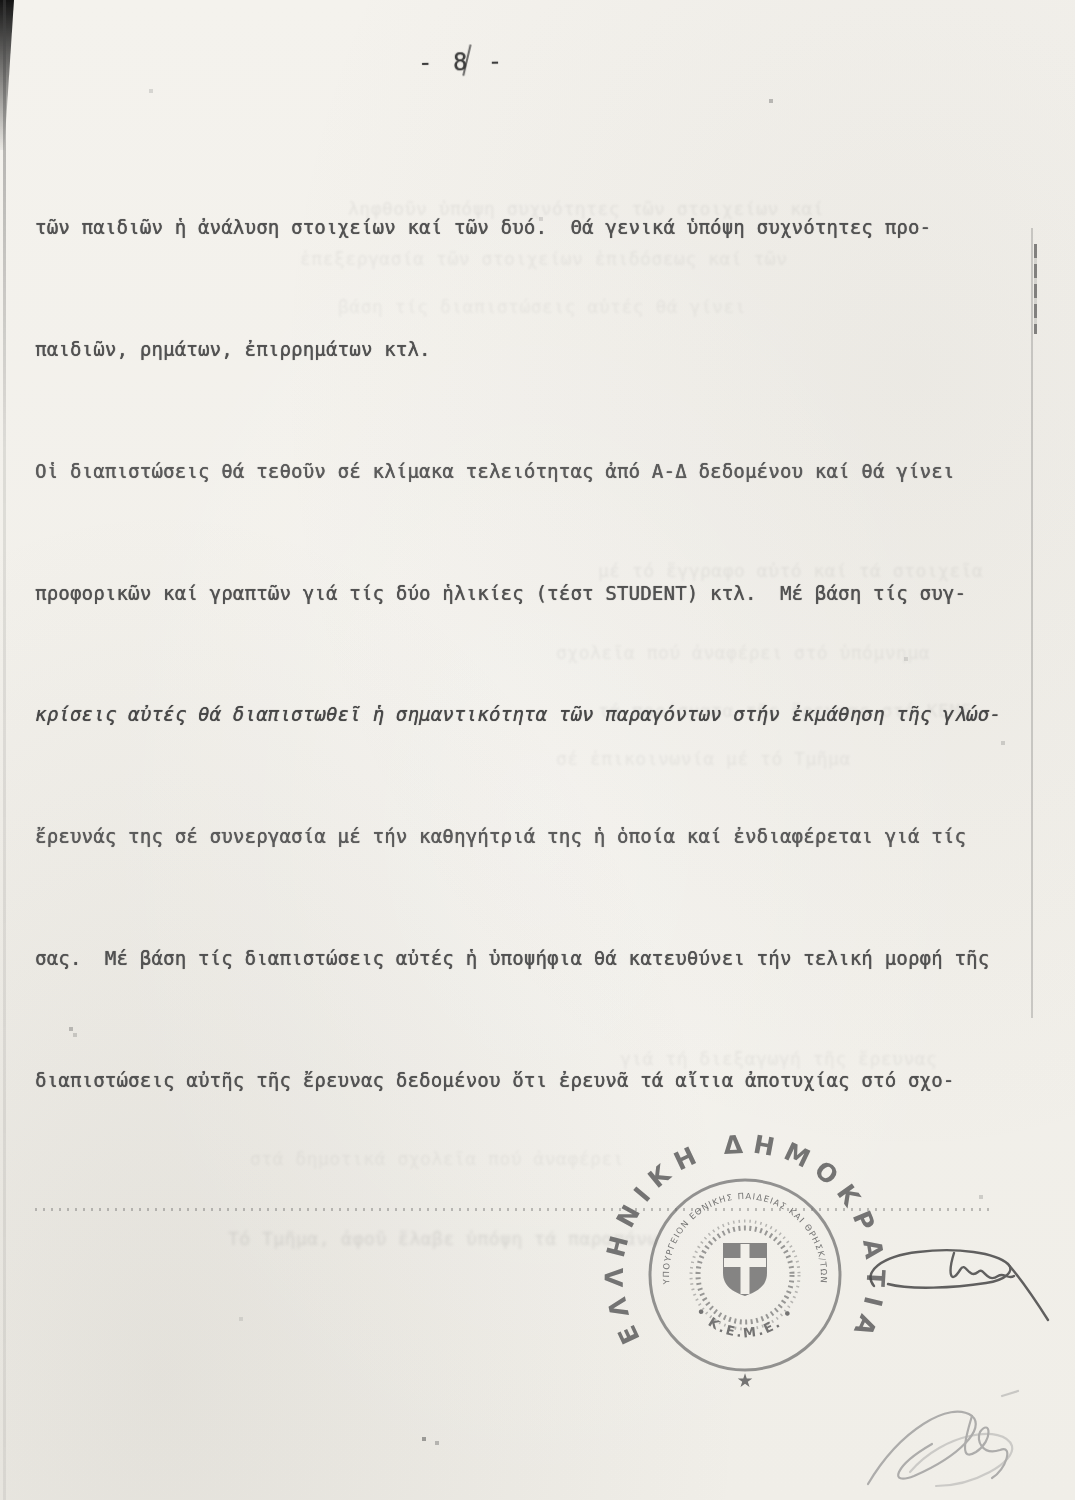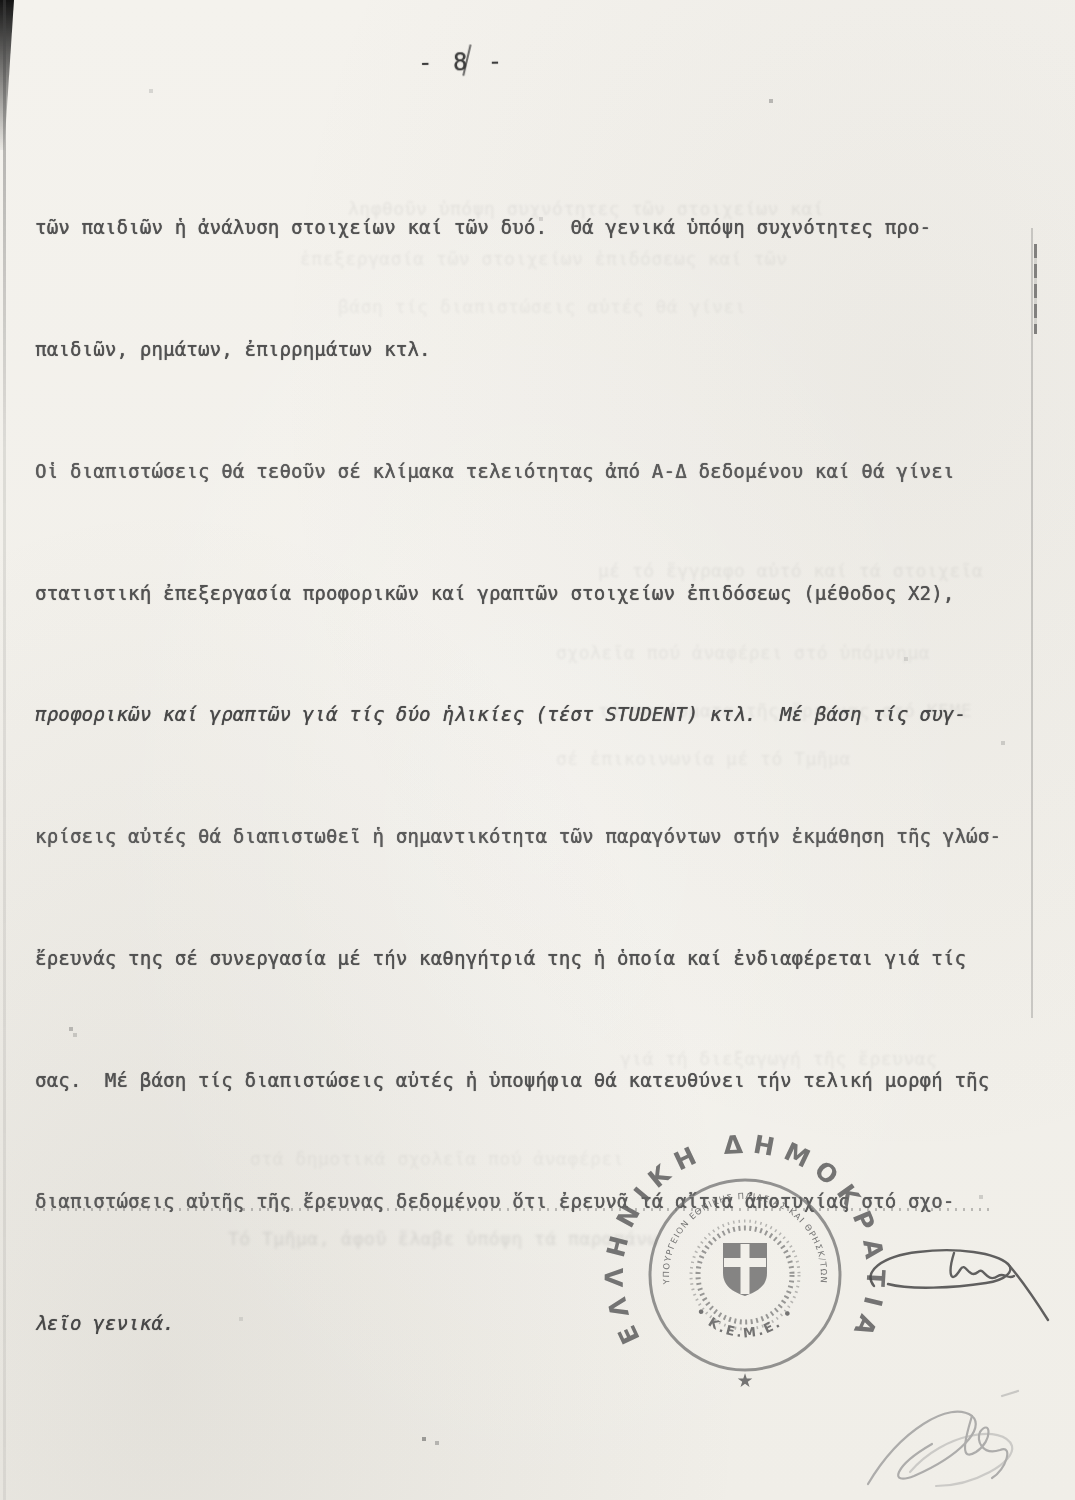--- a/index.html
+++ b/index.html
@@ -112,27 +112,25 @@
 
   <div class="pagenum">
     <span>- 8 -</span>
     <span class="strike"></span>
   </div>
 
   <div class="textblock">
     <div class="ln">τῶν παιδιῶν ἡ ἀνάλυση στοιχείων καί τῶν δυό.  Θά γενικά ὑπόψη συχνότητες προ-</div>
     <div class="ln">παιδιῶν, ρημάτων, ἐπιρρημάτων κτλ.</div>
     <div class="ln">Οἱ διαπιστώσεις θά τεθοῦν σέ κλίμακα τελειότητας ἀπό Α-Δ δεδομένου καί θά γίνει</div>
-    <div class="ln">στατιστική ἐπεξεργασία προφορικῶν καί γραπτῶν στοιχείων ἐπιδόσεως (μέθοδος Χ2),</div>
     <div class="ln">προφορικῶν καί γραπτῶν γιά τίς δύο ἡλικίες (τέστ STUDENT) κτλ.  Μέ βάση τίς συγ-</div>
     <div class="ln">κρίσεις αὐτές θά διαπιστωθεῖ ἡ σημαντικότητα τῶν παραγόντων στήν ἐκμάθηση τῆς γλώσ-</div>
     <div class="ln">ἔρευνάς της σέ συνεργασία μέ τήν καθηγήτριά της ἡ ὁποία καί ἐνδιαφέρεται γιά τίς</div>
     <div class="ln">σας.  Μέ βάση τίς διαπιστώσεις αὐτές ἡ ὑποψήφια θά κατευθύνει τήν τελική μορφή τῆς</div>
     <div class="ln">διαπιστώσεις αὐτῆς τῆς ἔρευνας δεδομένου ὅτι ἐρευνᾶ τά αἴτια ἀποτυχίας στό σχο-</div>
-    <div class="ln">λεῖο γενικά.</div>
     
     
     
     
     
     
     
     
     
     

